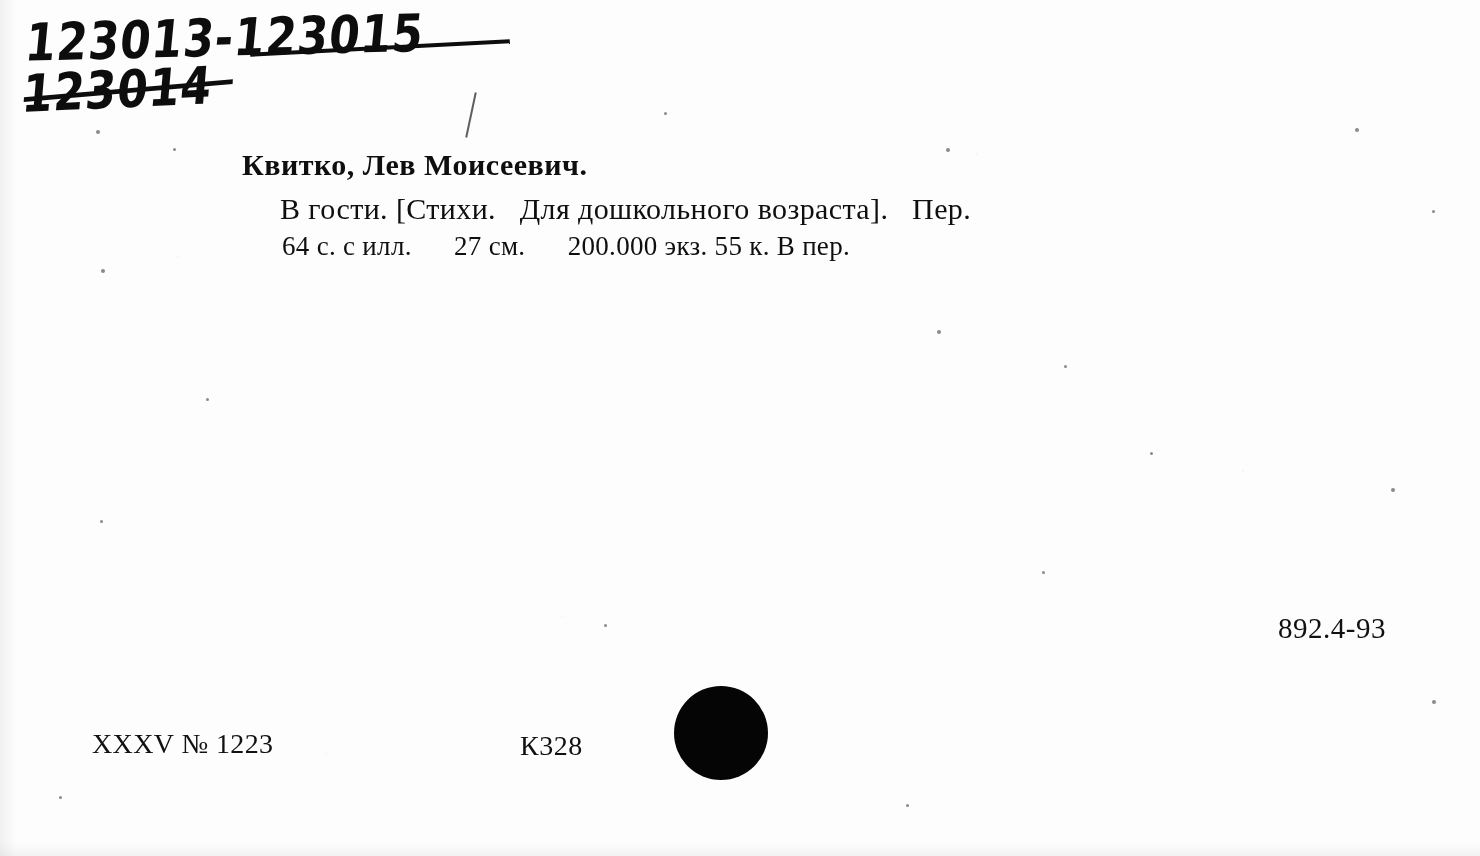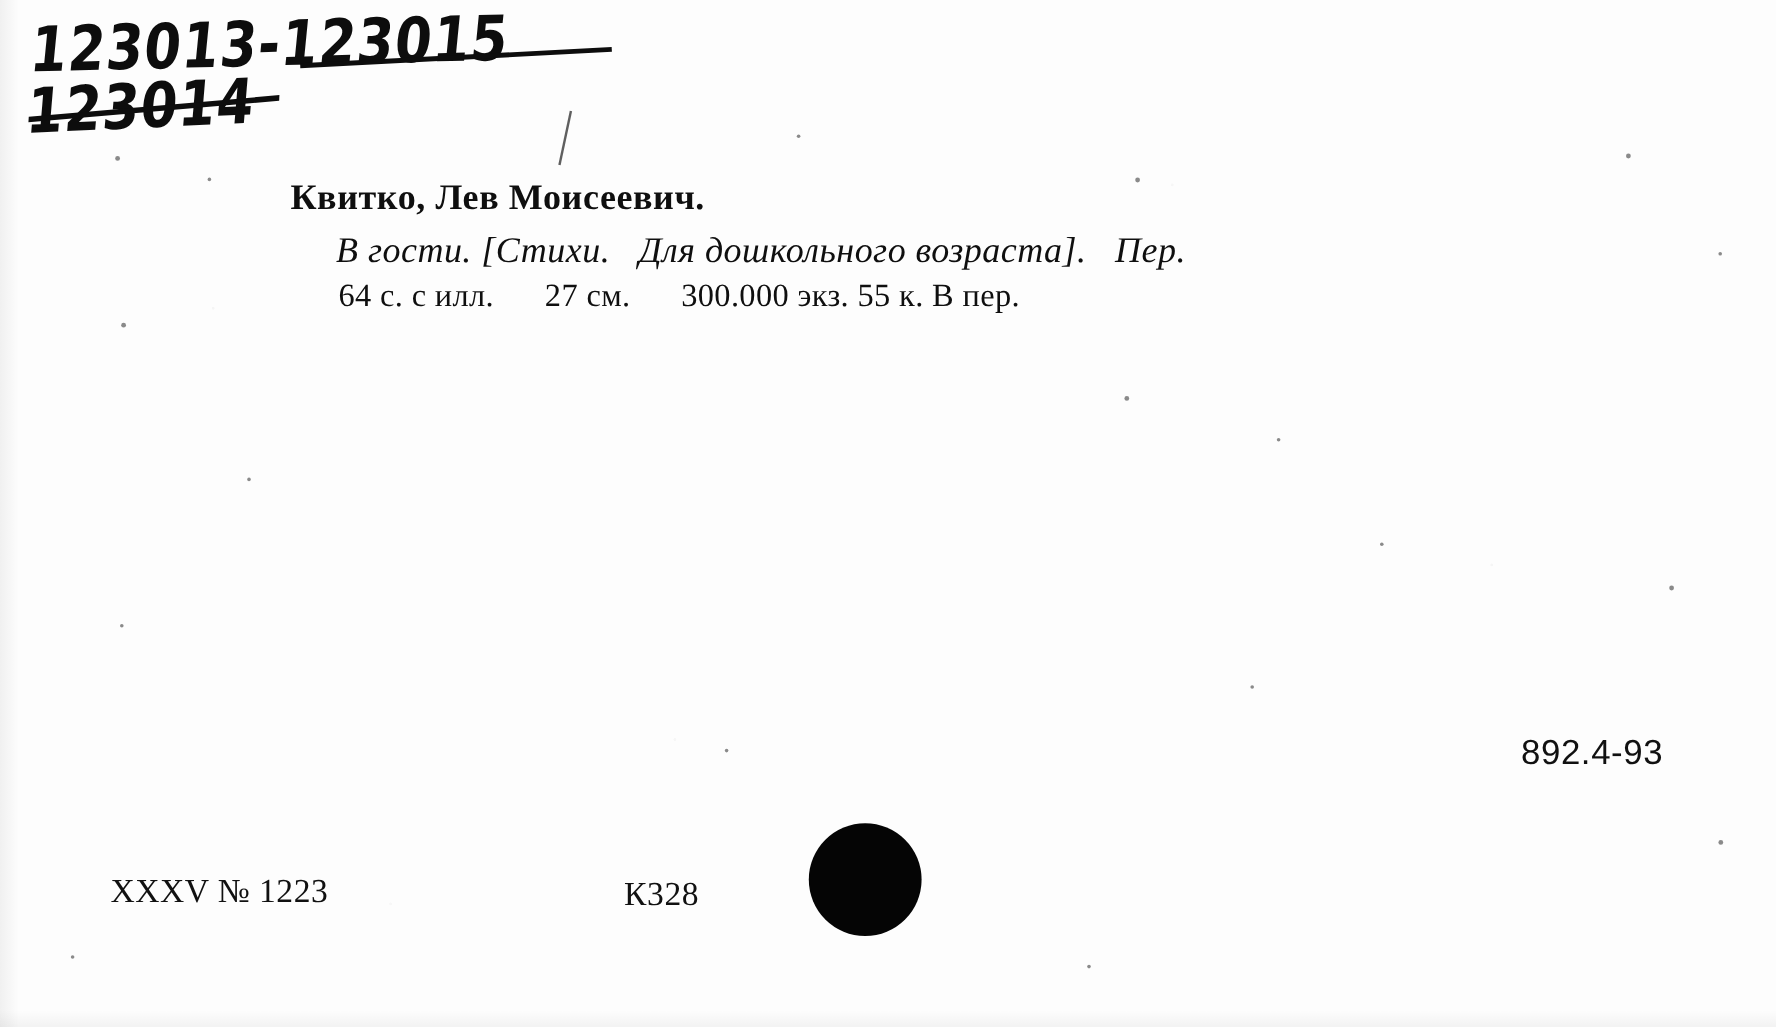--- a/index.html
+++ b/index.html
@@ -108,40 +108,39 @@
     font-size: 30px;
     font-weight: 700;
     letter-spacing: 0.5px;
     margin-bottom: 6px;
   }
   .body-line {
     font-size: 30px;
     letter-spacing: 0.4px;
     line-height: 1.38;
     white-space: pre;
-    font-style: italic;
   }
   #title-line { text-indent: 38px; }
   #imprint-line { margin-left: -6px; }
   #physical-line {
     font-size: 27px;
     text-indent: 40px;
     letter-spacing: 0.3px;
     margin-top: 2px;
     white-space: pre;
   }
 
   
   #classification {
     position: absolute;
     right: 94px;
     top: 612px;
     font-size: 29px;
     letter-spacing: 0.5px;
-    font-family: Liberation Sans, sans-serif;
+    font-family: Liberation Serif, serif;
   }
 
   
   #footer {
     position: absolute;
     left: 92px;
     top: 644px;
     font-family: "Liberation Serif", serif;
     font-size: 28px;
     line-height: 1.42;
@@ -211,21 +210,21 @@
   <div id="handwriting">
     <span id="hand-line-1">123013-123015</span>
     <span id="hand-line-2">123014</span>
   </div>
   <div id="hand-strike-1"></div>
   <div id="hand-tick"></div>
 
   <div id="record">
     <div id="author-line">Квитко, Лев Моисеевич.</div>
     <div class="body-line" id="title-line">В гости. [Стихи.   Для дошкольного возраста].   Пер.</div>
-    <div id="physical-line">64 с. с илл.      27 см.      300.000 экз. 55 к. В пер.</div>
+    <div id="physical-line">64 с. с илл.      27 см.      200.000 экз. 55 к. В пер.</div>
   </div>
 
   <div id="classification">892.4-93</div>
 
   <div id="footer">
     <div>XXXV № 1223</div>
     
     <div id="footer-code">К328</div>
   </div>
 

